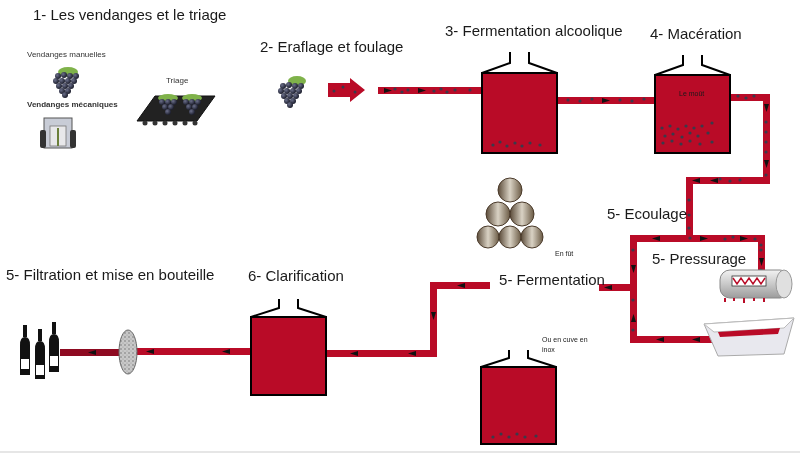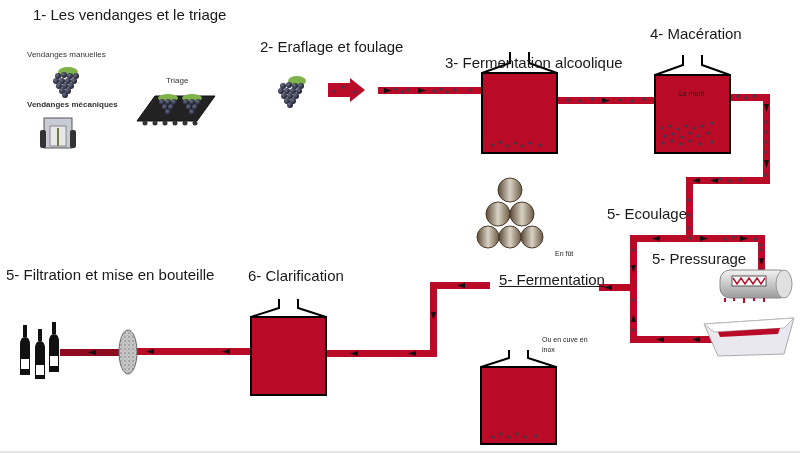--- a/index.html
+++ b/index.html
@@ -3,21 +3,21 @@
   <meta charset="utf-8">
   <style>
     html, body { margin: 0; padding: 0; background: #ffffff; }
     body { width: 800px; height: 453px; position: relative; overflow: hidden; font-family: "Liberation Sans", "DejaVu Sans", sans-serif; color: #1a1a1a; }
     .lbl { position: absolute; white-space: nowrap; }
     .big { font-size: 15px; }
     .small { font-size: 8px; color: #333; }
     .tiny { font-size: 7px; color: #222; }
     svg#diagram { position: absolute; left: 0; top: 0; }
     .footer-strip { position: absolute; left: 0; top: 451px; width: 800px; height: 2px; background: #e6e6e6; }
-    .center { text-align: center; text-decoration: underline; }
+    .center { text-align: center; }
   </style>
 </head>
 <body>
 
 <svg id="diagram" width="800" height="453" viewBox="0 0 800 453" xmlns="http://www.w3.org/2000/svg">
   <defs>
     <radialGradient id="grapeG" cx="35%" cy="35%" r="65%">
       <stop offset="0" stop-color="#6b6f8a"></stop>
       <stop offset="1" stop-color="#1d1f2e"></stop>
     </radialGradient>
@@ -322,21 +322,21 @@
     </g>
   </g>
 </svg>
 
 <div class="lbl big" style="left:33px;top:6px;">1- Les vendanges et le triage</div>
 <div class="lbl small" style="left:27px;top:50px;">Vendanges manuelles</div>
 <div class="lbl small" style="left:27px;top:100px;font-weight:bold;">Vendanges mécaniques</div>
 <div class="lbl small" style="left:166px;top:76px;">Triage</div>
 
 <div class="lbl big" style="left:260px;top:38px;">2- Eraflage et foulage</div>
-<div class="lbl big" style="left:445px;top:22px;margin-top:32px;">3- Fermentation alcoolique</div>
+<div class="lbl big" style="left:445px;top:22px;">3- Fermentation alcoolique</div>
 <div class="lbl big" style="left:650px;top:25px;text-align:right;">4- Macération</div>
 <div class="lbl tiny" style="left:679px;top:90px;color:#1a1a1a;">Le moût</div>
 
 <div class="lbl big" style="left:607px;top:205px;">5- Ecoulage</div>
 <div class="lbl big" style="left:652px;top:250px;">5- Pressurage</div>
 
 <div class="lbl tiny" style="left:555px;top:250px;">En fût</div>
 <div class="lbl big center" style="left:487px;top:270px;width:130px;line-height:19px;">
   <div>5- Fermentation</div>
 </div>

